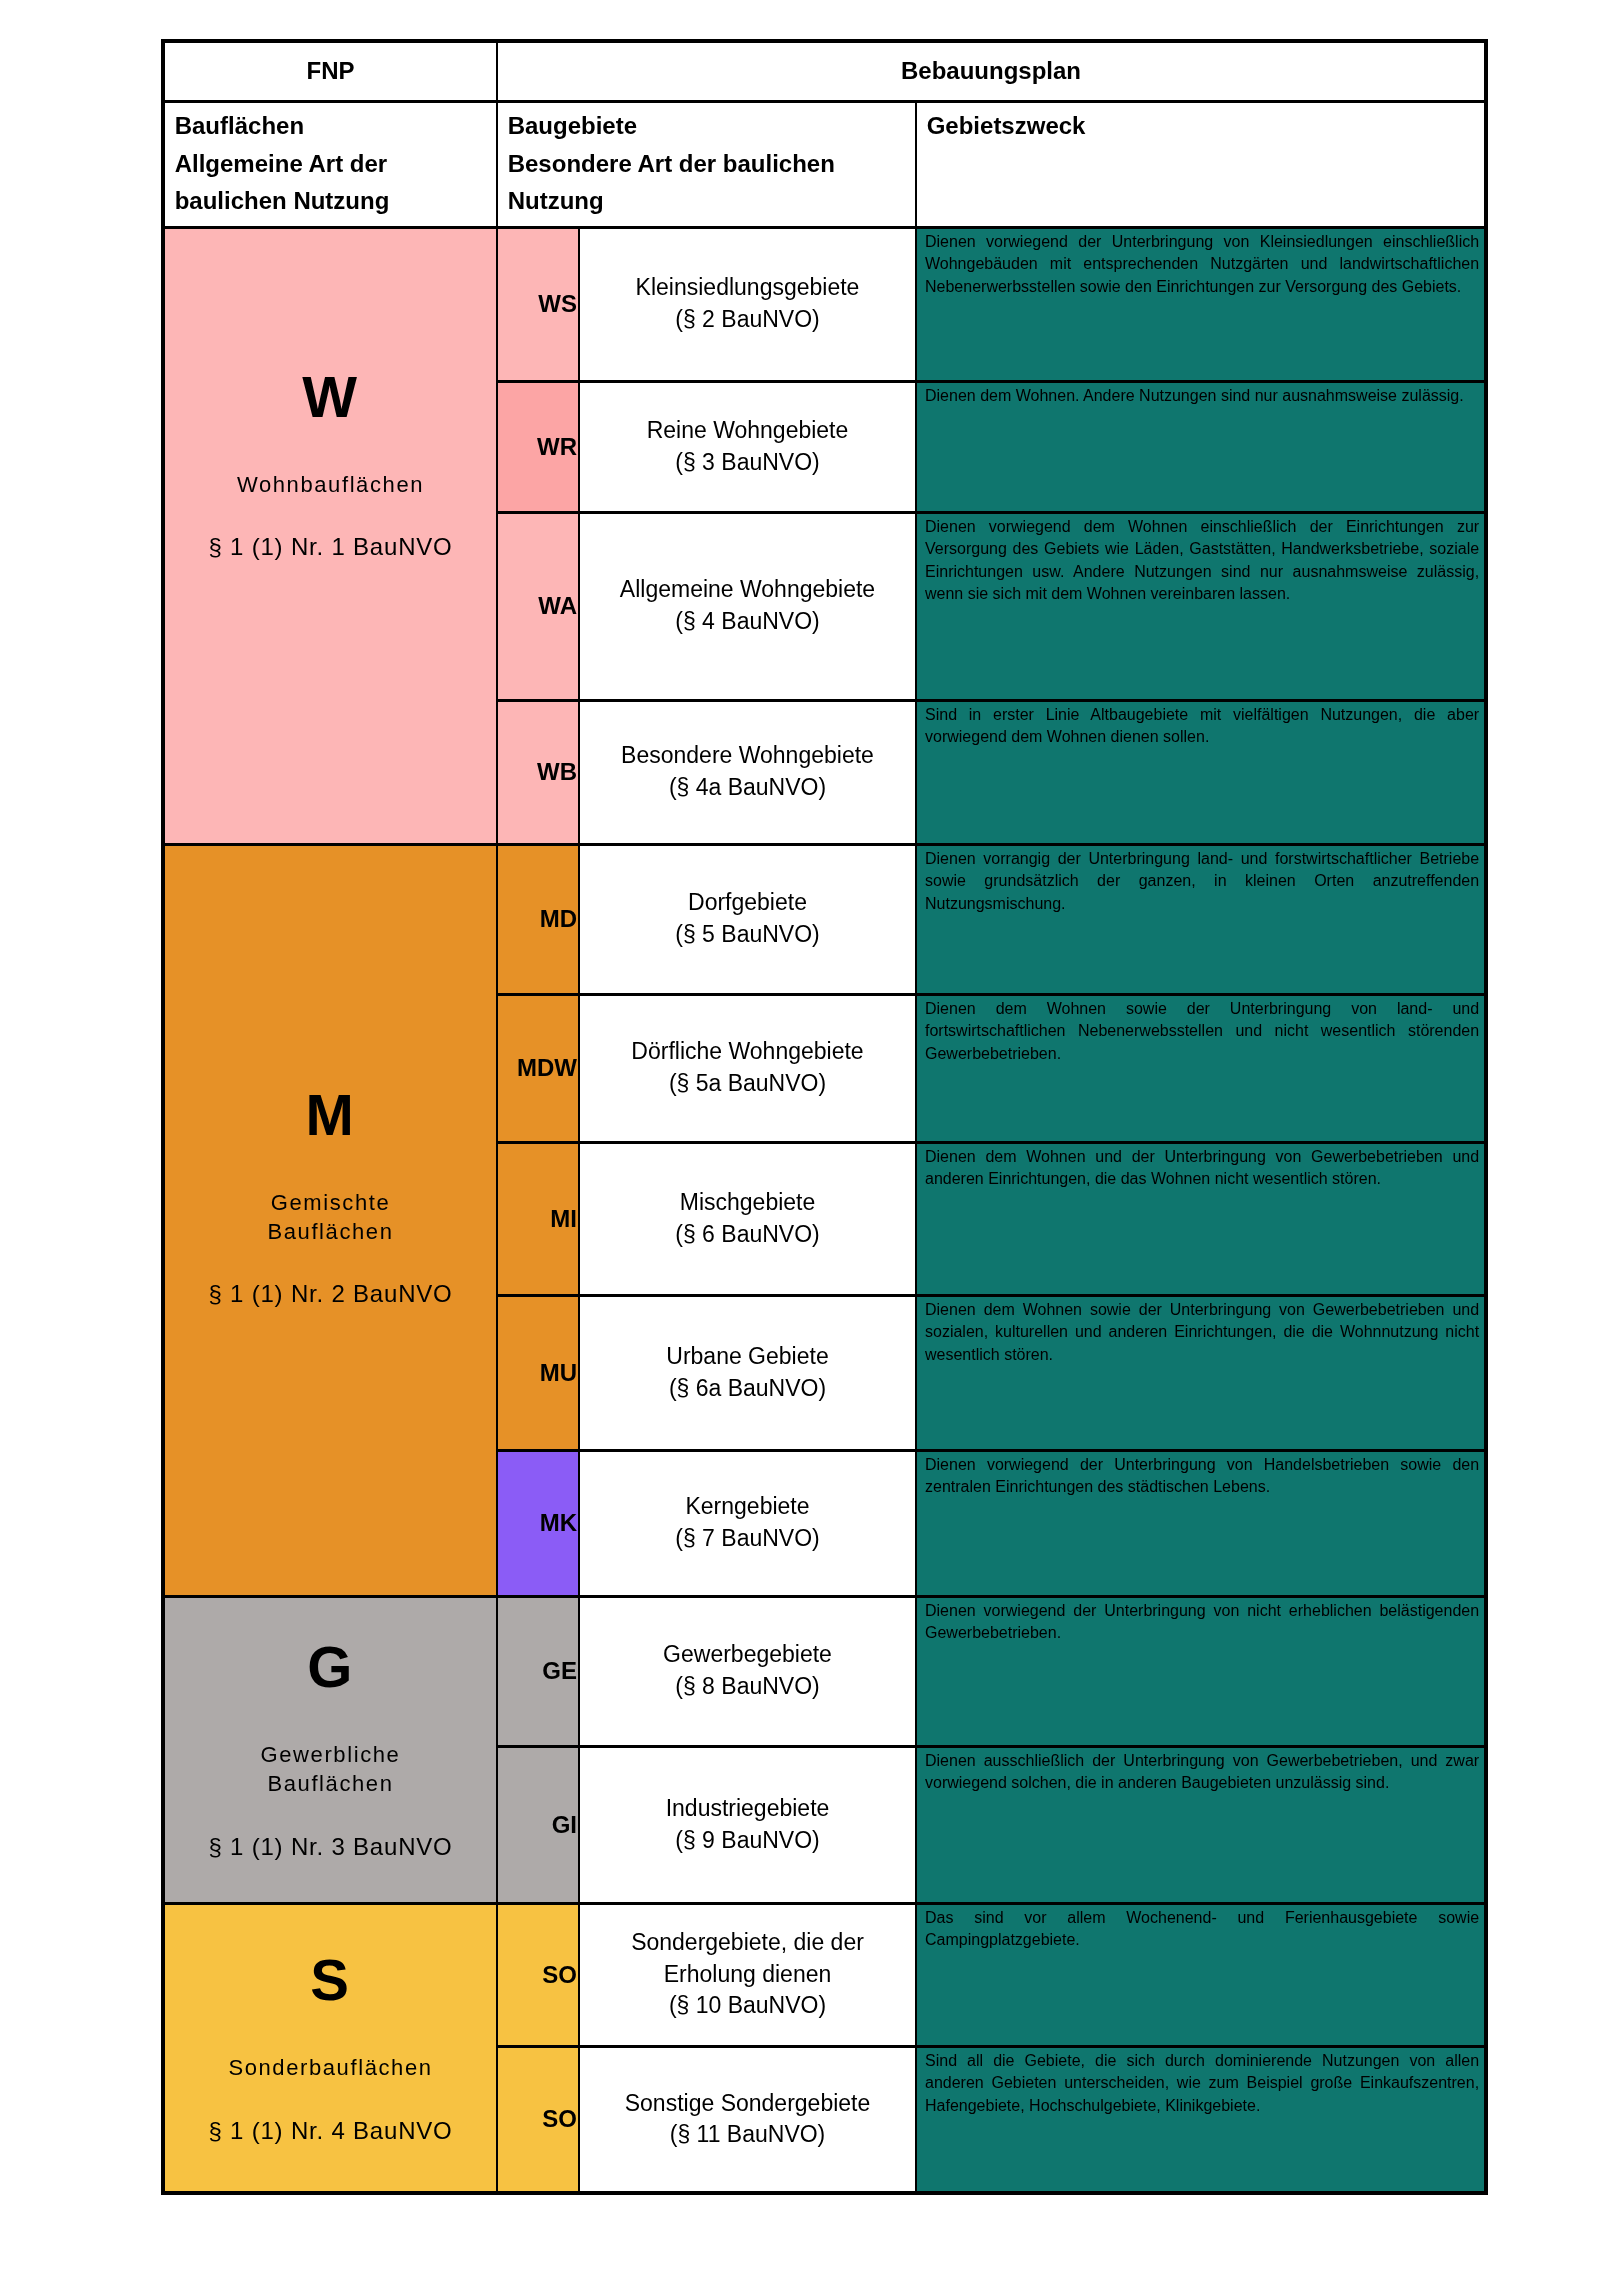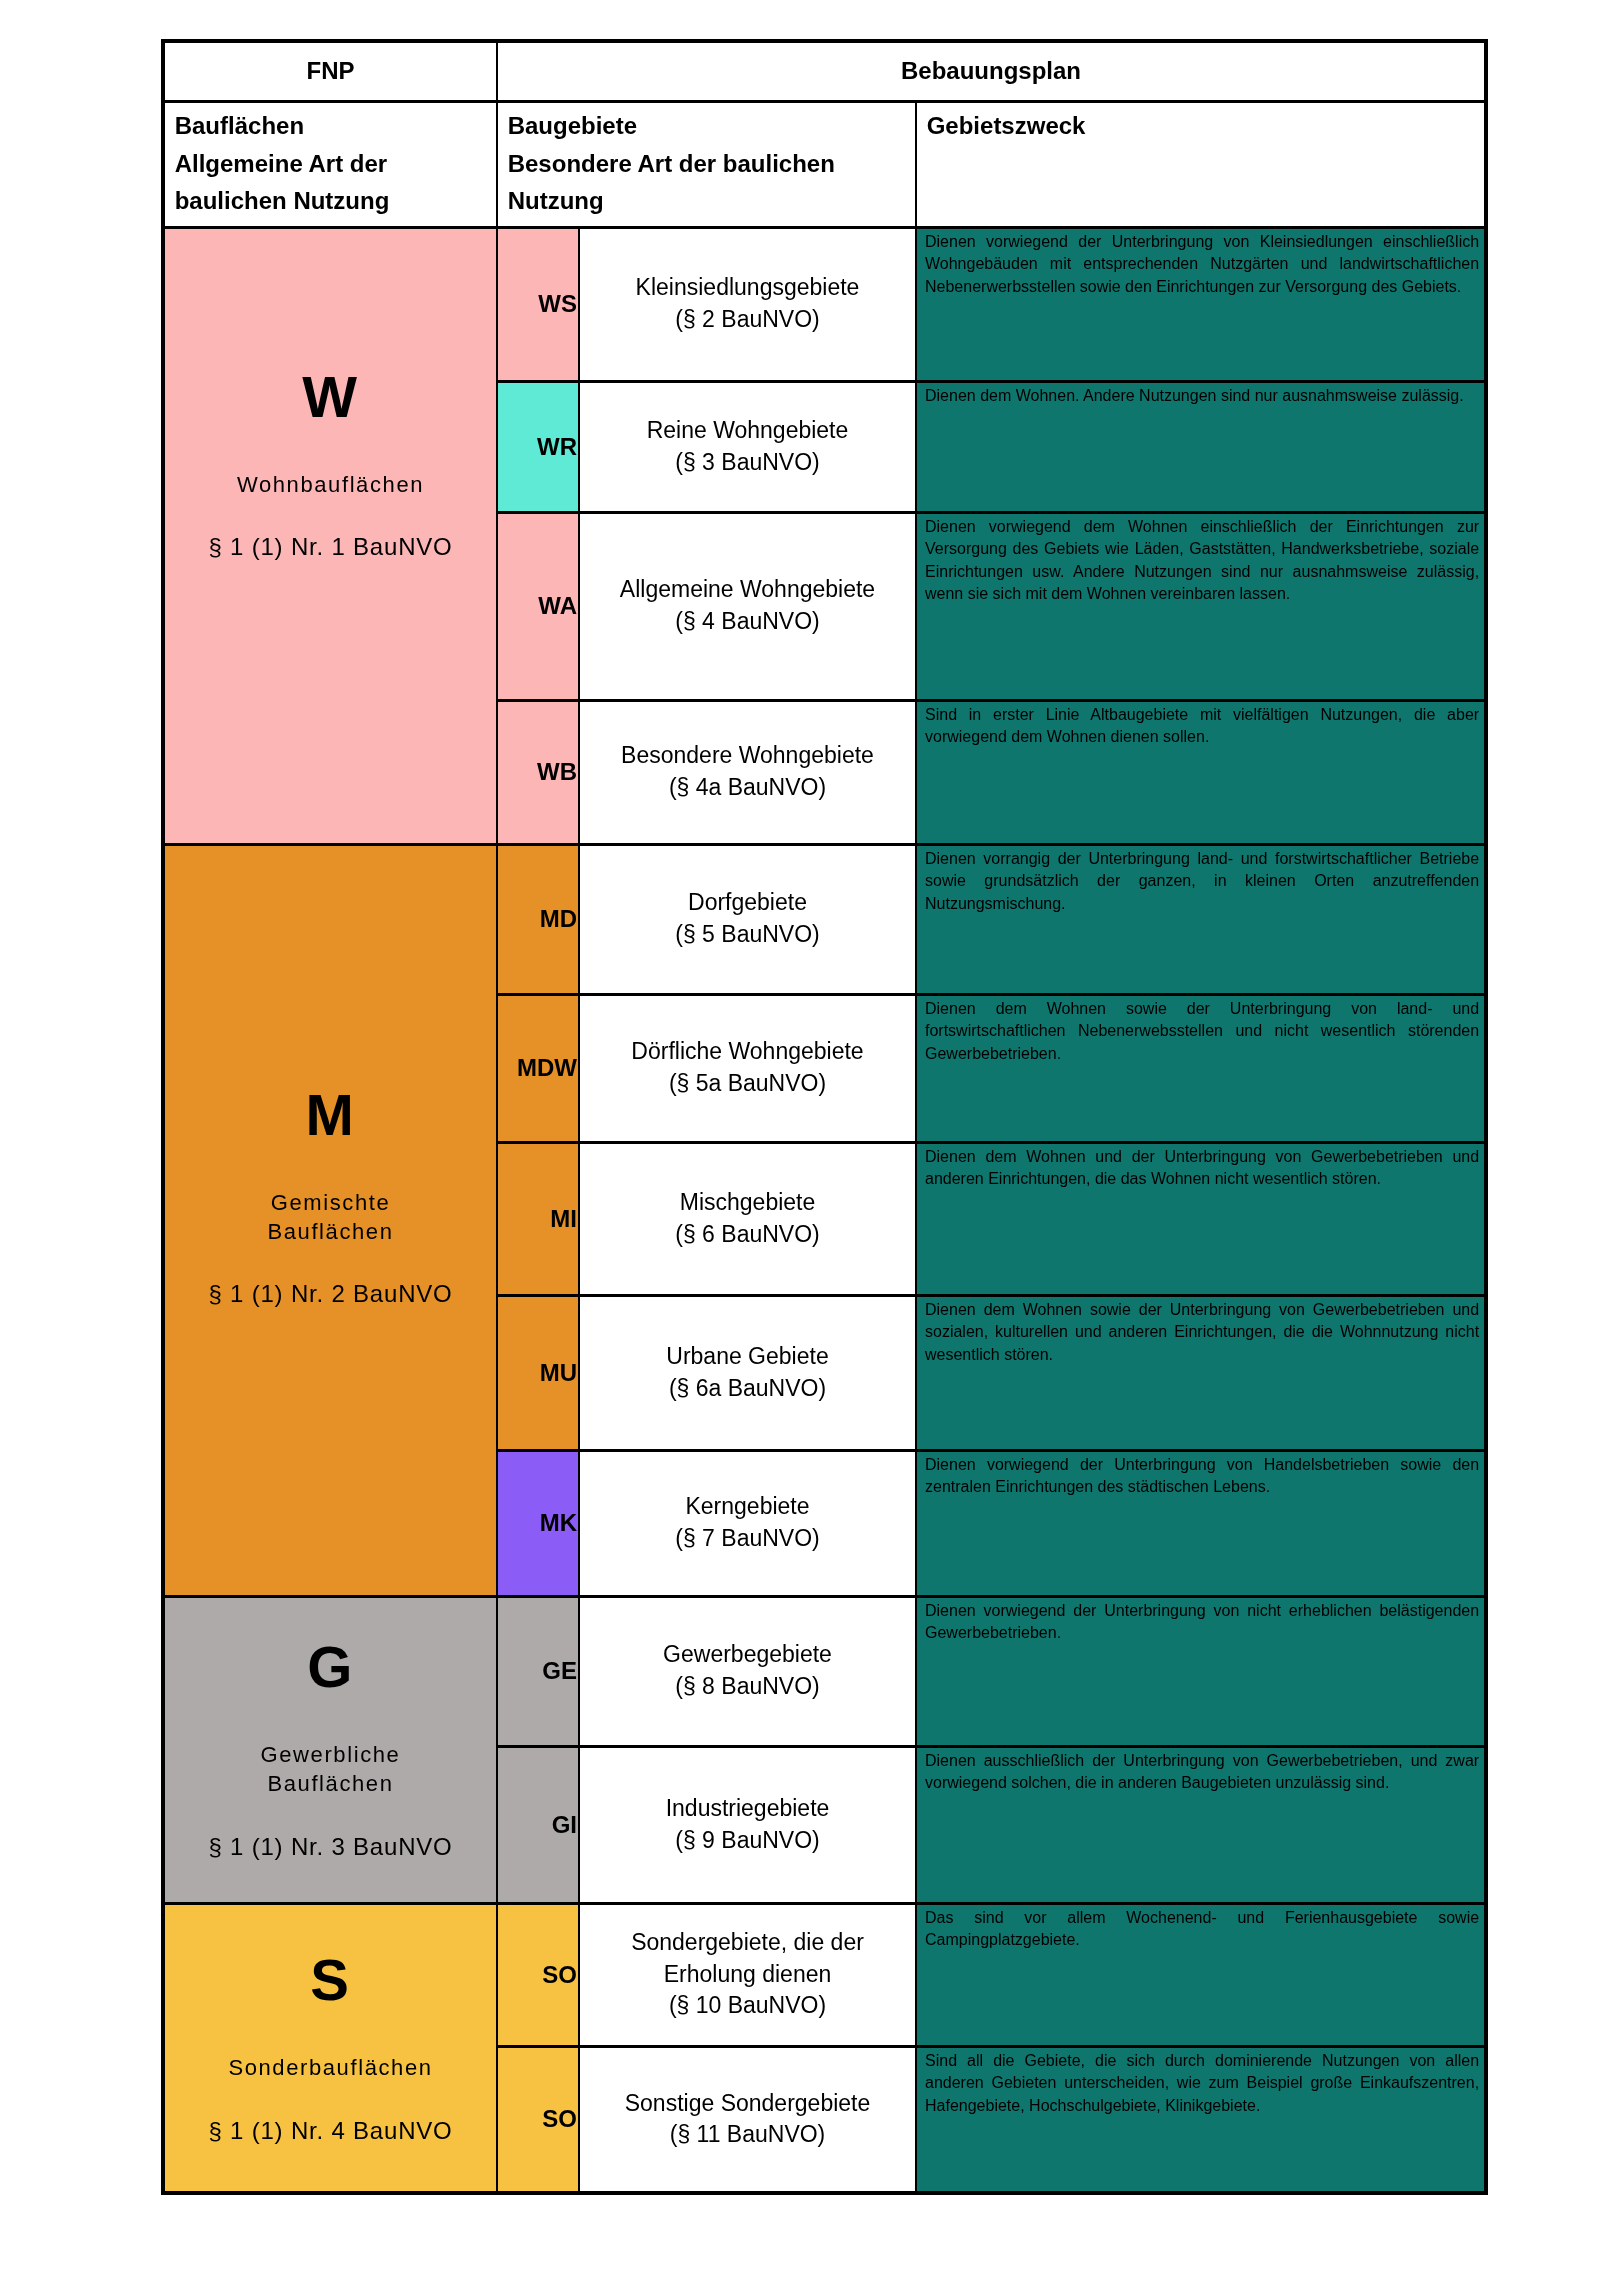--- a/index.html
+++ b/index.html
@@ -118,21 +118,21 @@
               <div class="sname">Wohnbauflächen</div>
               <div class="sref">§ 1 (1) Nr. 1 BauNVO</div>
             </div>
           </td>
           <td class="code" style="background: rgb(253, 182, 182);">WS</td>
           <td class="gname">Kleinsiedlungsgebiete
 (§ 2 BauNVO)</td>
           <td class="zweck">Dienen vorwiegend der Unterbringung von Kleinsiedlungen einschließlich Wohngebäuden mit entsprechenden Nutzgärten und landwirtschaftlichen Nebenerwerbsstellen sowie den Einrichtungen zur Versorgung des Gebiets.</td>
         </tr>
         <tr style="height: 131px;">
-          <td class="code" style="background: #5eead4;">WR</td>
+          <td class="code" style="background: #fca5a5;">WR</td>
           <td class="gname">Reine Wohngebiete
 (§ 3 BauNVO)</td>
           <td class="zweck">Dienen dem Wohnen. Andere Nutzungen sind nur ausnahmsweise zulässig.</td>
         </tr>
         <tr style="height: 188px;">
           <td class="code" style="background: rgb(253, 182, 182);">WA</td>
           <td class="gname">Allgemeine Wohngebiete
 (§ 4 BauNVO)</td>
           <td class="zweck">Dienen vorwiegend dem Wohnen einschließlich der Einrichtungen zur Versorgung des Gebiets wie Läden, Gaststätten, Handwerksbetriebe, soziale Einrichtungen usw. Andere Nutzungen sind nur ausnahmsweise zulässig, wenn sie sich mit dem Wohnen vereinbaren lassen.</td>
         </tr>

